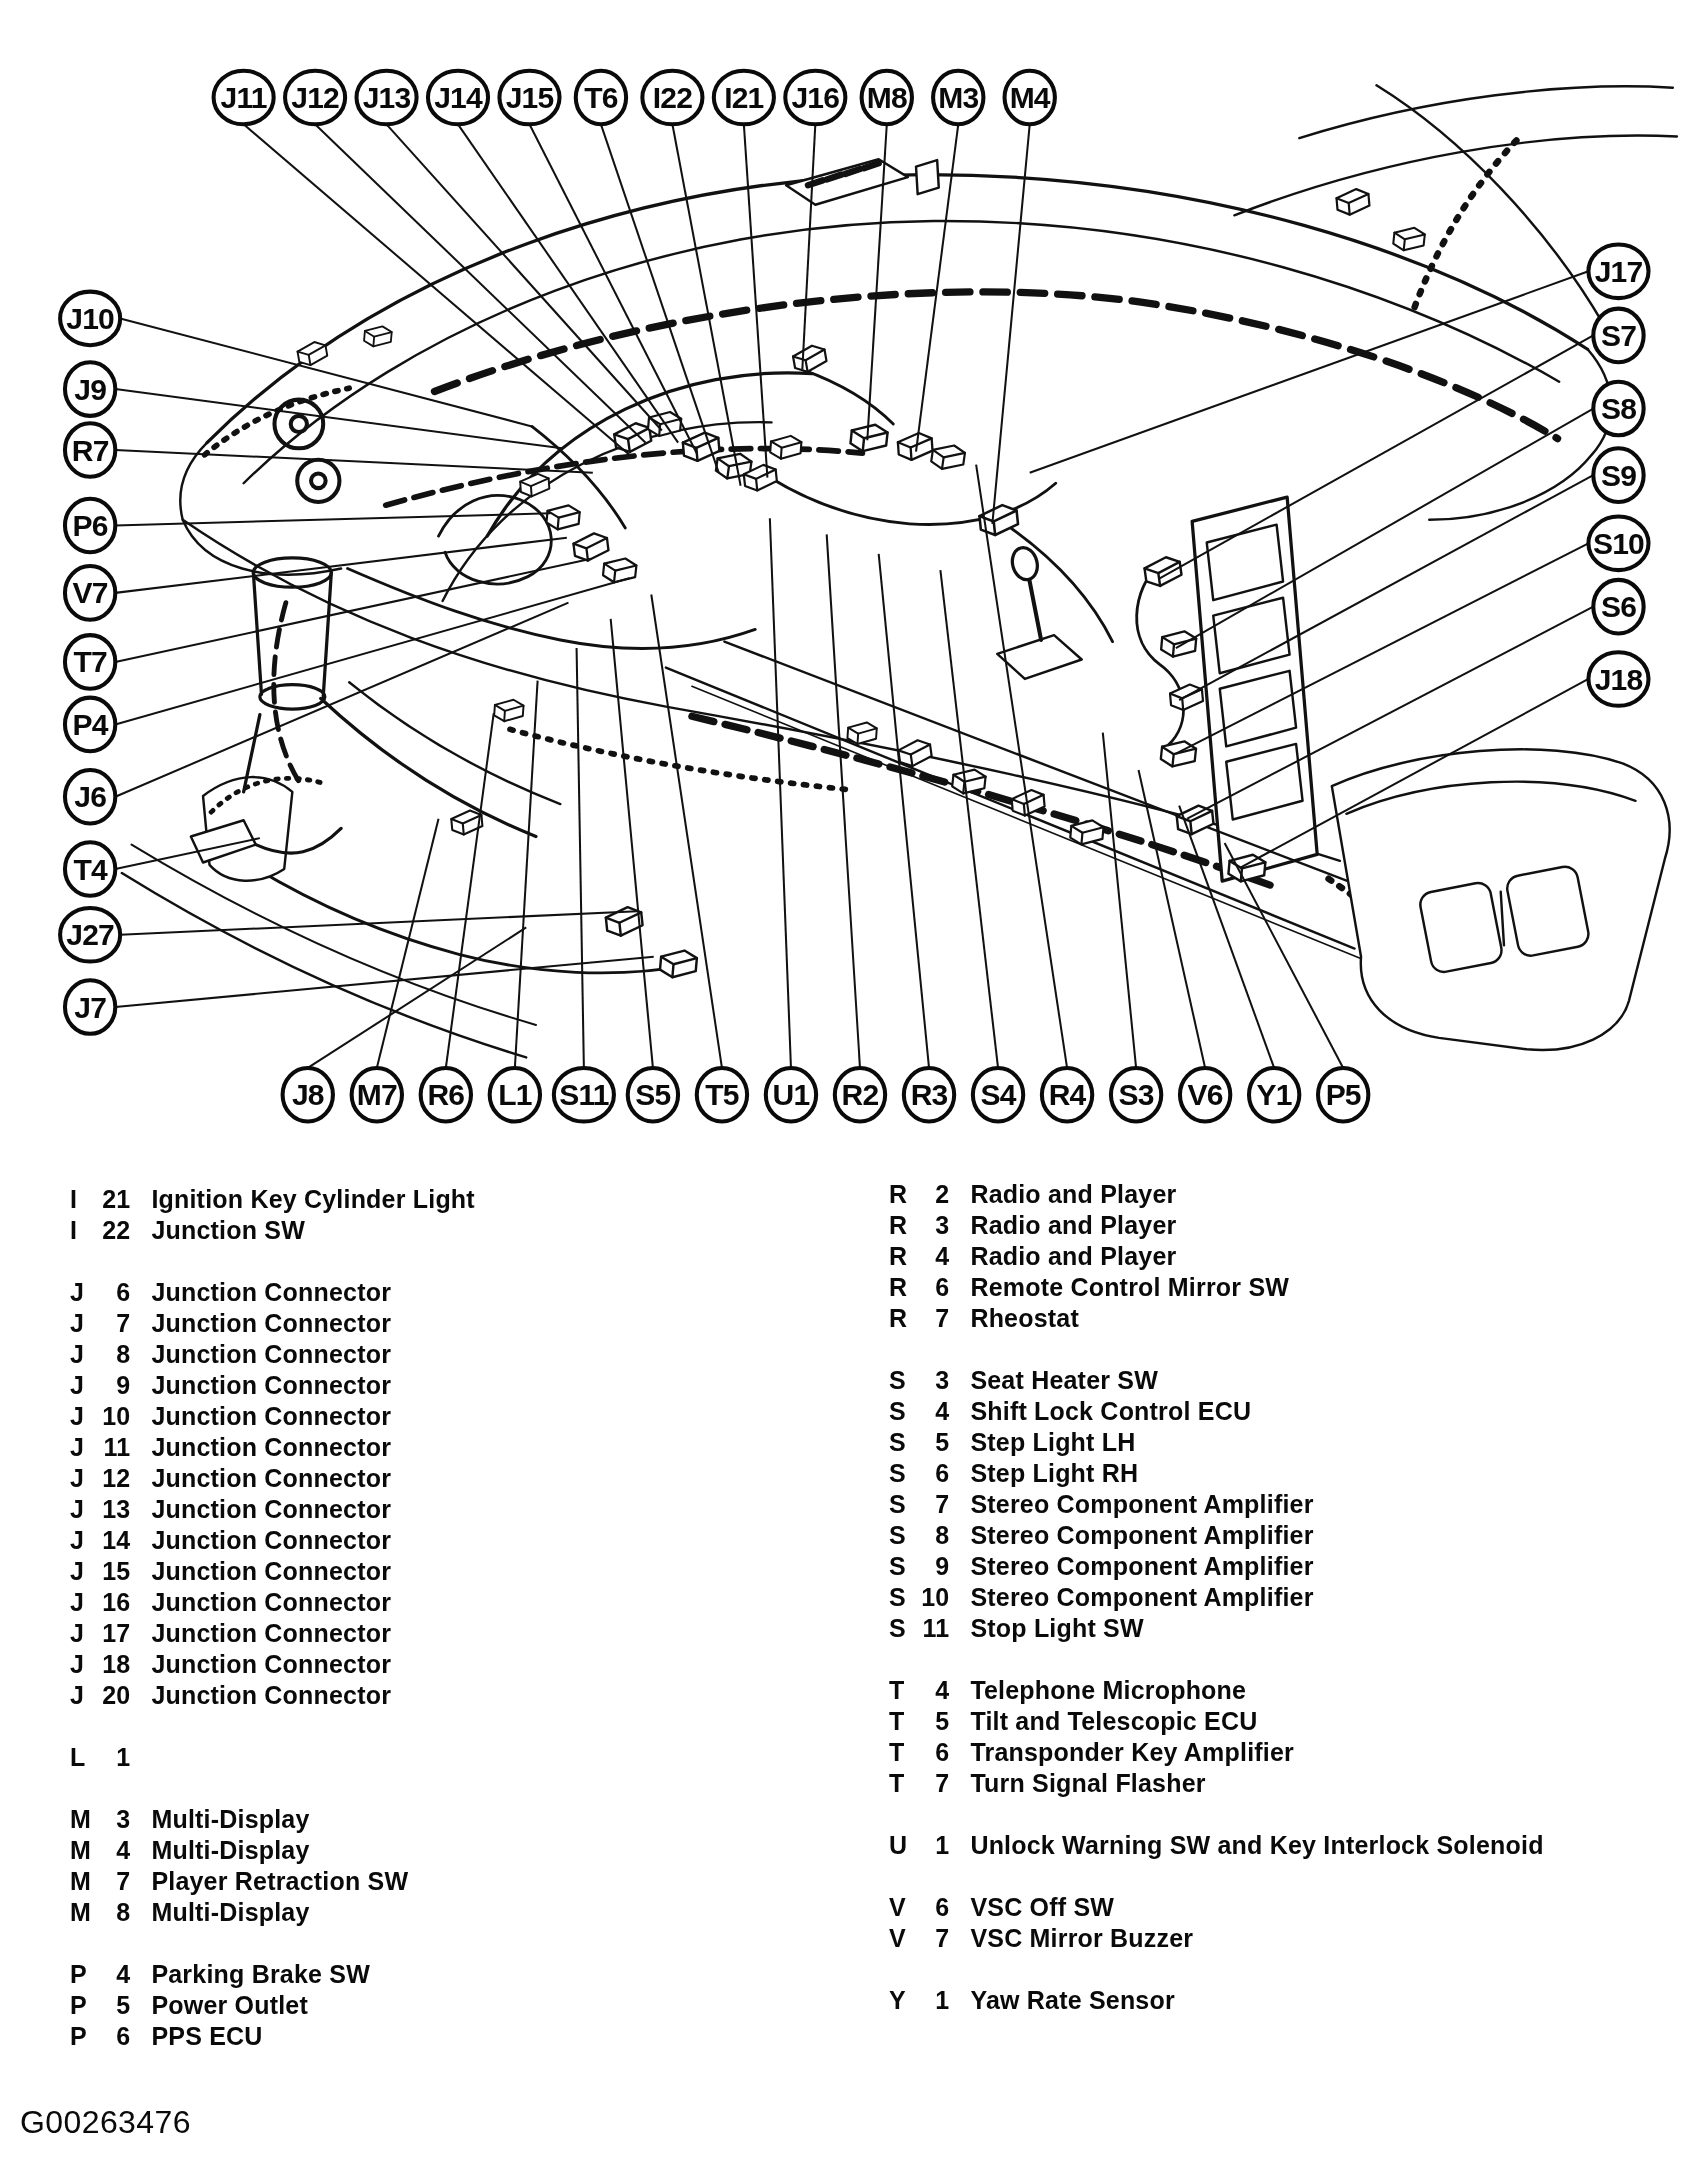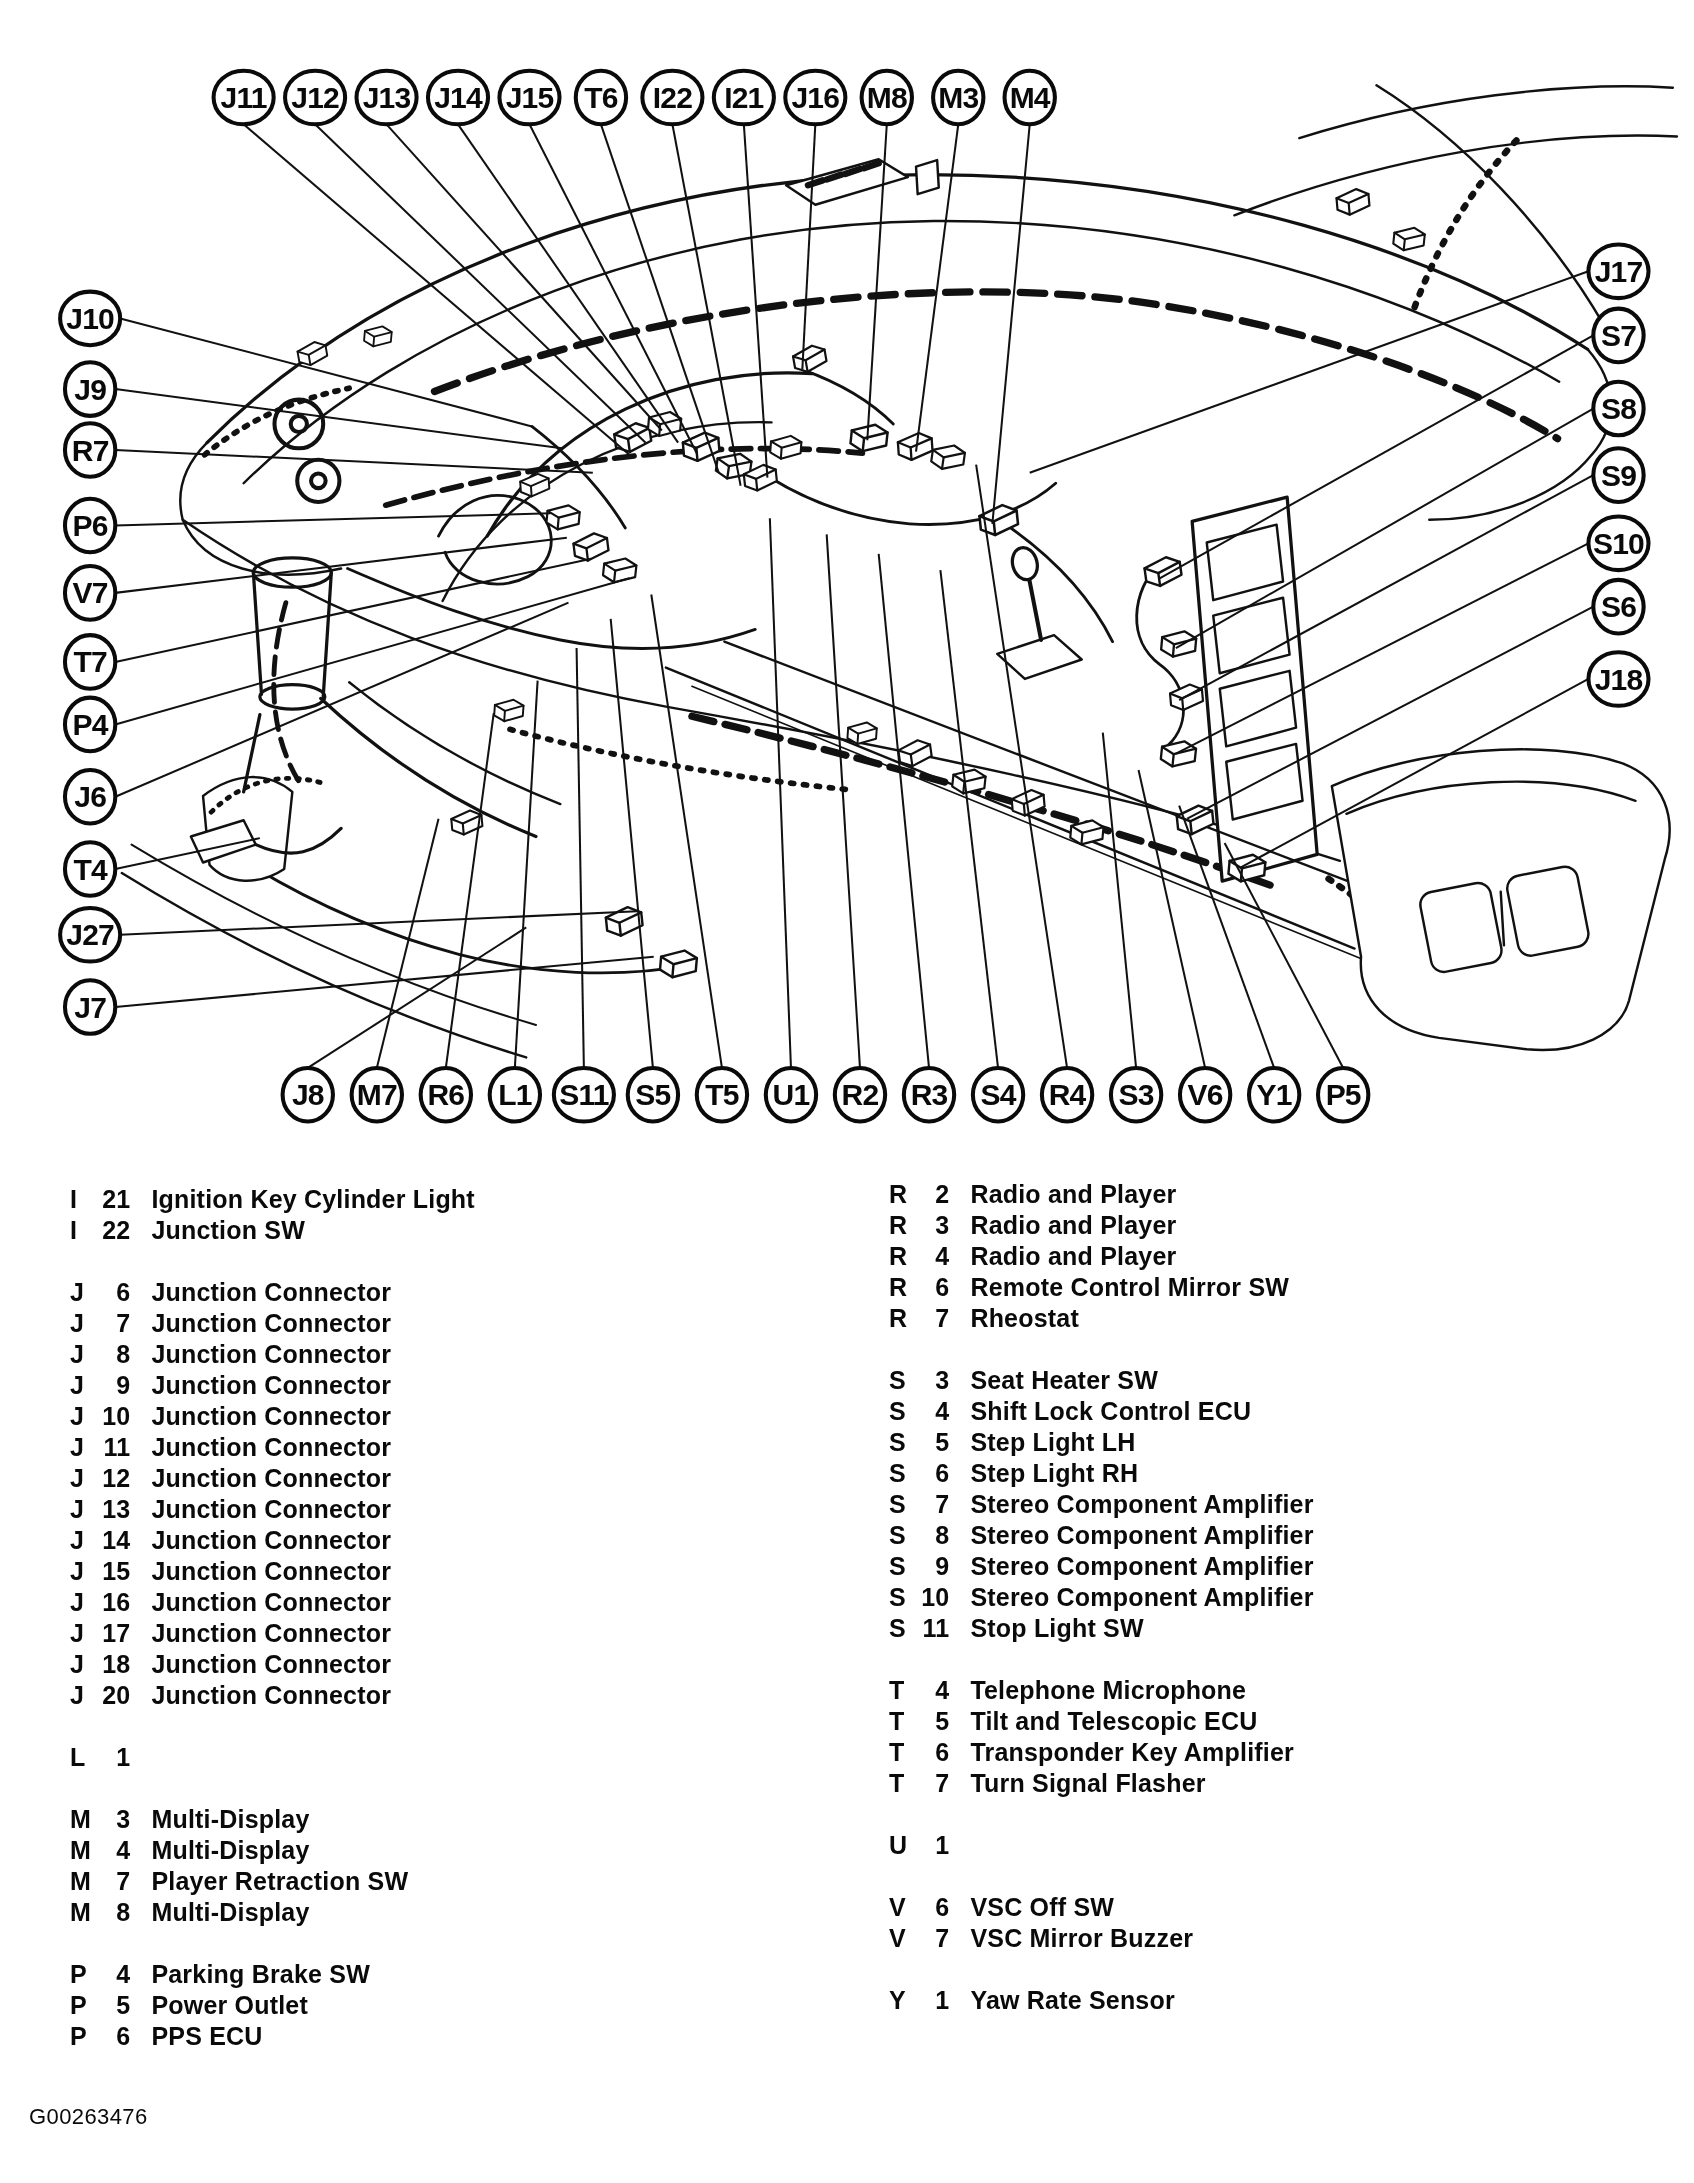--- a/index.html
+++ b/index.html
@@ -16,22 +16,22 @@
   .lg-col{position:absolute;}
   .lg-group + .lg-group{margin-top:31px;}
   .lg-row{
     height:31px;line-height:31px;display:flex;white-space:nowrap;
     font-size:25px;font-weight:bold;letter-spacing:0.2px;
   }
   .lg-letter{display:inline-block;width:24.4px;}
   .lg-num{display:inline-block;width:36px;text-align:right;}
   .lg-name{display:inline-block;margin-left:21px;}
   .figure-code{
-    position:absolute;left:29px;top:2104px;
-    font-size:22px;font-weight:normal;letter-spacing:0.4px;
+    position:absolute;left:20px;top:2104px;
+    font-size:32px;font-weight:normal;letter-spacing:0.4px;
   }
 </style>
 </head>
 <body>
 
 <div style="position:absolute;inset:0;">
 
 <svg id="diagram-svg" width="1694" height="2183" viewBox="0 0 2086 2688" xmlns="http://www.w3.org/2000/svg">
   <defs>
     <g id="conn3d" fill="#ffffff" stroke="#111111" stroke-width="3" stroke-linejoin="round">
@@ -640,20 +640,21 @@
         <div class="lg-row">
           <span class="lg-letter">T</span>
           <span class="lg-num">7</span>
           <span class="lg-name">Turn Signal Flasher</span>
         </div>
       </div>
       <div class="lg-group">
         <div class="lg-row">
           <span class="lg-letter">U</span>
           <span class="lg-num">1</span>
+          <span class="lg-name">Unlock Warning SW and Key Interlock Solenoid</span>
         </div>
       </div>
       <div class="lg-group">
         <div class="lg-row">
           <span class="lg-letter">V</span>
           <span class="lg-num">6</span>
           <span class="lg-name">VSC Off SW</span>
         </div>
         <div class="lg-row">
           <span class="lg-letter">V</span>

